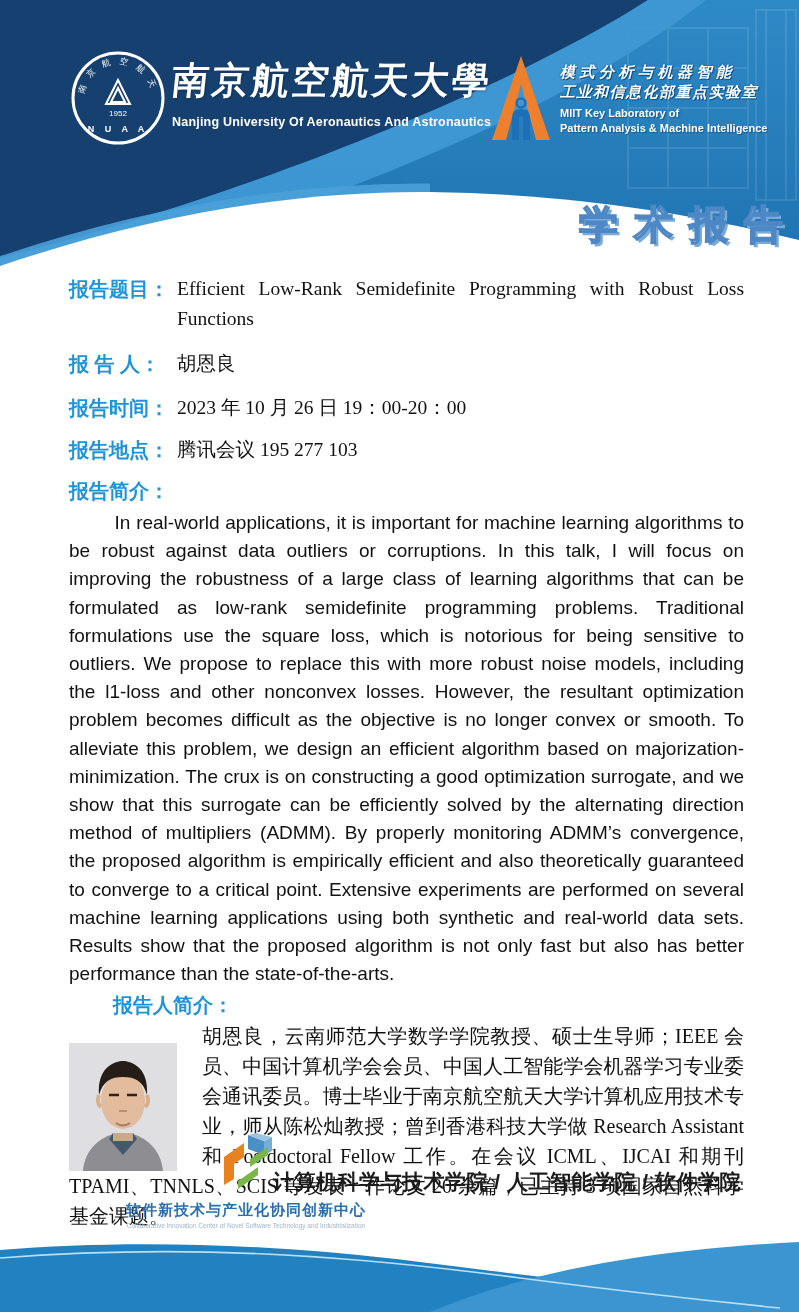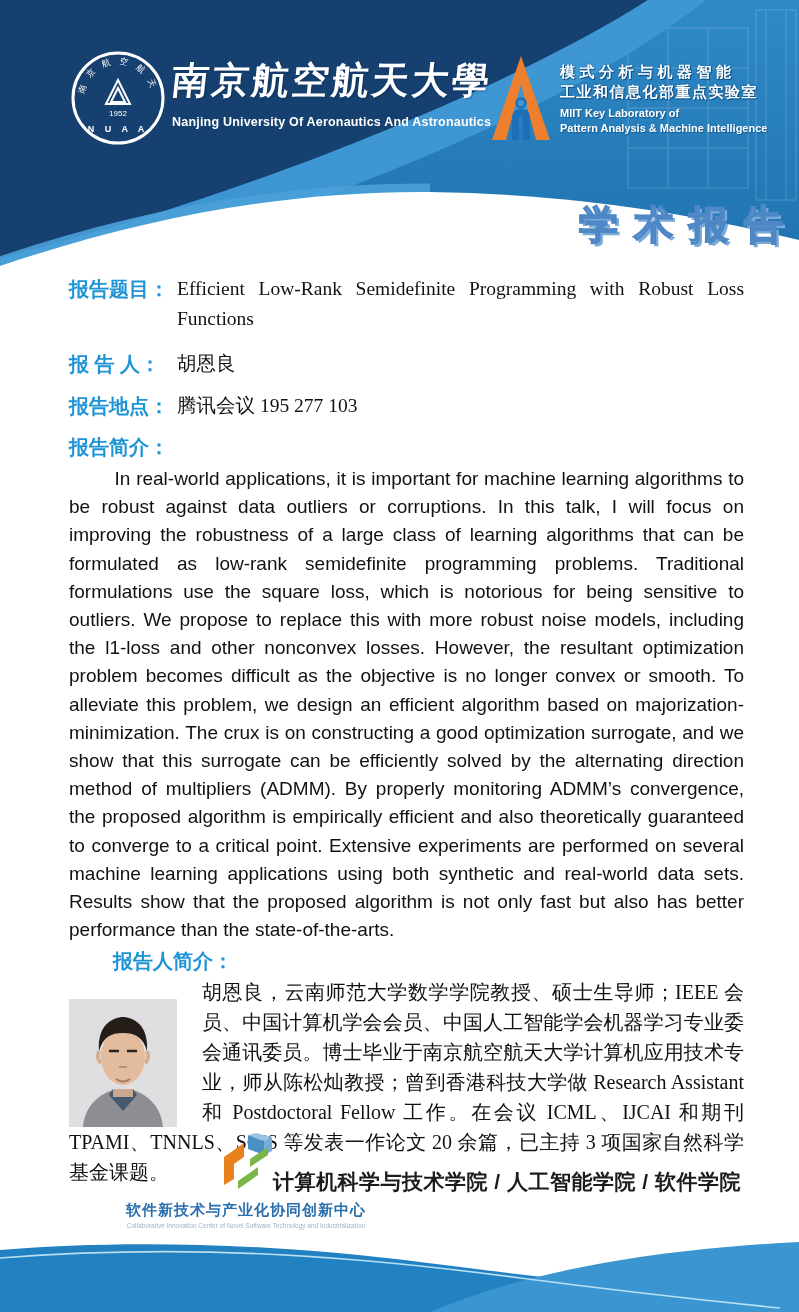--- a/index.html
+++ b/index.html
@@ -14,21 +14,21 @@
   .seal{position:absolute;left:70px;top:50px;width:96px;height:96px;}
   .uni-block{position:absolute;left:172px;top:56px;color:#fff;}
   .uni-zh{
     font-family:"Liberation Serif",serif;font-weight:700;font-size:37px;
     letter-spacing:3px;transform:skewX(-6deg);text-shadow:1px 1px 2px rgba(0,30,60,.35);
   }
   .uni-en{font-size:12.5px;font-weight:700;margin-top:9px;letter-spacing:.2px;}
   .pami-logo{position:absolute;left:492px;top:56px;width:58px;height:84px;}
   .lab-block{position:absolute;left:560px;top:62px;color:#fff;}
   .lab-zh{font-size:15px;font-weight:700;letter-spacing:4.5px;line-height:20px;
-    text-shadow:0 0 2px #0e4f86,1px 1px 0 #0e4f86;}
+    text-shadow:0 0 2px #0e4f86,1px 1px 0 #0e4f86;font-style:italic;}
   .lab-zh2{letter-spacing:1.5px;}
   .lab-en{font-size:11px;font-weight:700;line-height:15px;margin-top:4px;
     text-shadow:1px 1px 1px rgba(10,50,90,.5);}
   .page-title{
     position:absolute;top:198px;left:0;width:100%;text-align:right;
     font-family:"Liberation Serif",serif;font-weight:700;
     font-size:39px;letter-spacing:16px;color:#a9c9e9;
     -webkit-text-stroke:1.5px #4d87c5;
     text-shadow:3px 3px 0 #7aaad8;
   }
@@ -142,20 +142,24 @@
     <div class="info-row mt4">
       <div class="info-label">报告题目：</div>
       <div class="info-value">Efficient Low-Rank Semidefinite Programming with Robust Loss Functions</div>
     </div>
 
     <div class="info-row mt15">
       <div class="info-label">报 告 人：</div>
       <div class="info-value">胡恩良</div>
     </div>
 
+    <div class="info-row mt14">
+      <div class="info-label">报告时间：</div>
+      <div class="info-value">2023 年 10 月 26 日 19：00-20：00</div>
+    </div>
 
     <div class="info-row mt12">
       <div class="info-label">报告地点：</div>
       <div class="info-value">腾讯会议  195 277 103</div>
     </div>
 
     <div class="section-label mt12">报告简介：</div>
     <p class="abstract" style="margin:4px 0 0 0;">In real-world applications, it is important for machine learning algorithms to be robust against data outliers or corruptions. In this talk, I will focus on improving the robustness of a large class of learning algorithms that can be formulated as low-rank semidefinite programming problems. Traditional formulations use the square loss, which is notorious for being sensitive to outliers. We propose to replace this with more robust noise models, including the l1-loss and other nonconvex losses. However, the resultant optimization problem becomes difficult as the objective is no longer convex or smooth. To alleviate this problem, we design an efficient algorithm based on majorization-minimization. The crux is on constructing a good optimization surrogate, and we show that this surrogate can be efficiently solved by the alternating direction method of multipliers (ADMM). By properly monitoring ADMM’s convergence, the proposed algorithm is empirically efficient and also theoretically guaranteed to converge to a critical point. Extensive experiments are performed on several machine learning applications using both synthetic and real-world data sets. Results show that the proposed algorithm is not only fast but also has better performance than the state-of-the-arts.</p>
 
     <div class="section-label" style="margin-top:3px;margin-left:44px;">报告人简介：</div>

